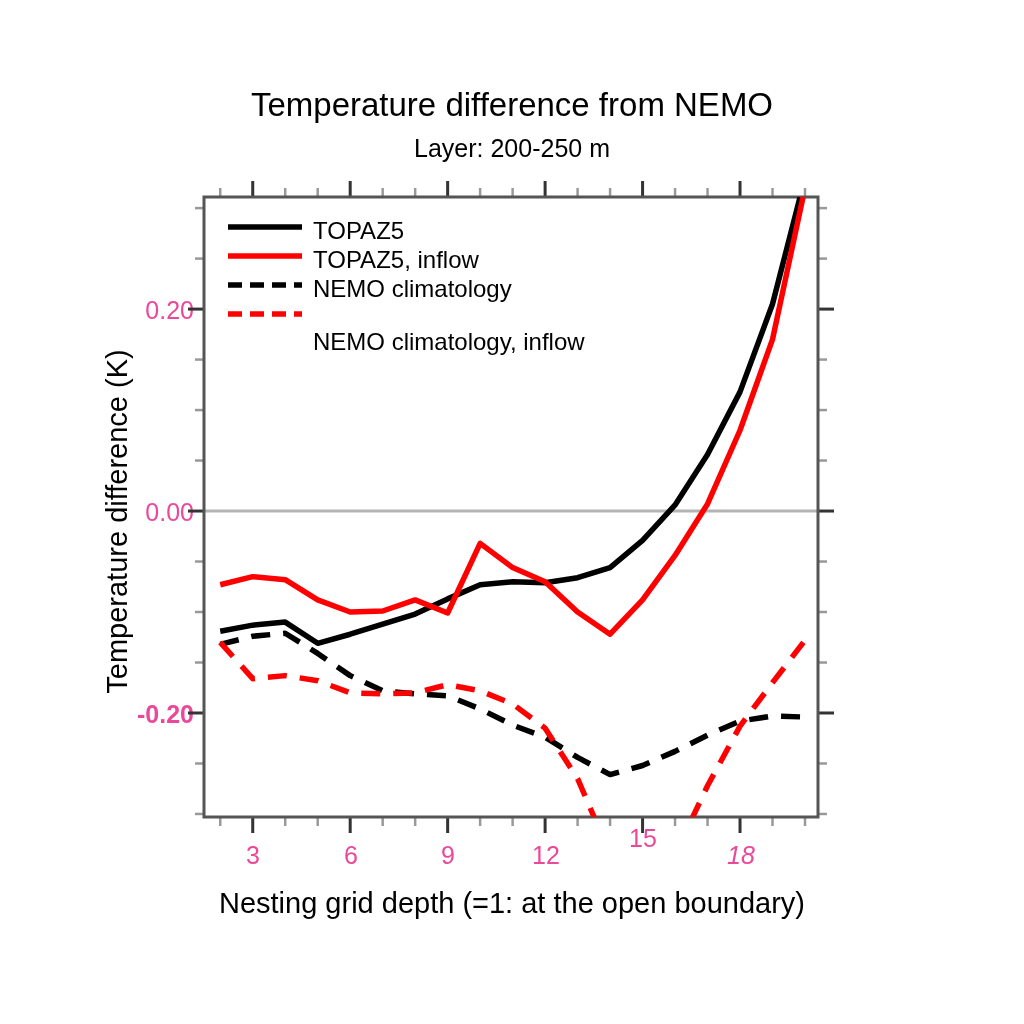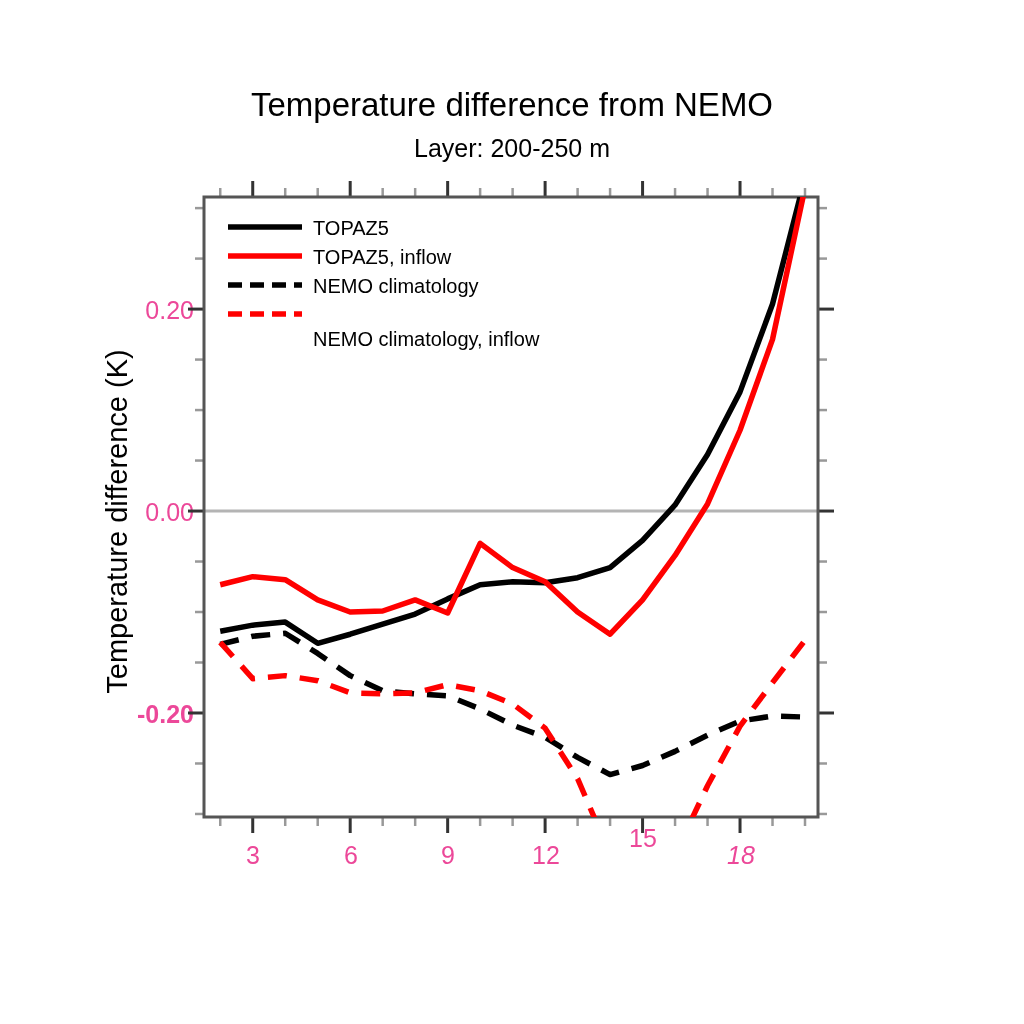--- a/index.html
+++ b/index.html
@@ -58,32 +58,33 @@
   .tick-label {
     position: absolute;
     font-size: 25px;
     color: #ec4899;
     white-space: nowrap;
   }
   .ytick-label { text-align: right; width: 96px; }
   .xtick-label { text-align: center; width: 70px; }
   .legend-label {
     position: absolute;
-    font-size: 20px;
+    font-size: 24px;
     color: #000;
     white-space: nowrap;
   }
 </style>
 </head>
 <body>
 
 <div id="figure">
 
   <div class="ttl" id="chart-title">Temperature difference from NEMO</div>
   <div class="ttl" id="chart-subtitle">Layer: 200-250 m</div>
+  <div class="ttl" id="x-axis-label">Nesting grid depth (=1: at the open boundary)</div>
   <div id="y-axis-label">Temperature difference (K)</div>
 
   <div class="tick-label ytick-label" style="left:98px; top:296px;">0.20</div>
   <div class="tick-label ytick-label" style="left:98px; top:498px;">0.00</div>
   <div class="tick-label ytick-label" style="left:98px; top:700px;font-weight:bold;">-0.20</div>
 
   <div class="tick-label xtick-label" style="left:218px; top:841px;">3</div>
   <div class="tick-label xtick-label" style="left:316px; top:841px;">6</div>
   <div class="tick-label xtick-label" style="left:413px; top:841px;">9</div>
   <div class="tick-label xtick-label" style="left:511px; top:841px;">12</div>

